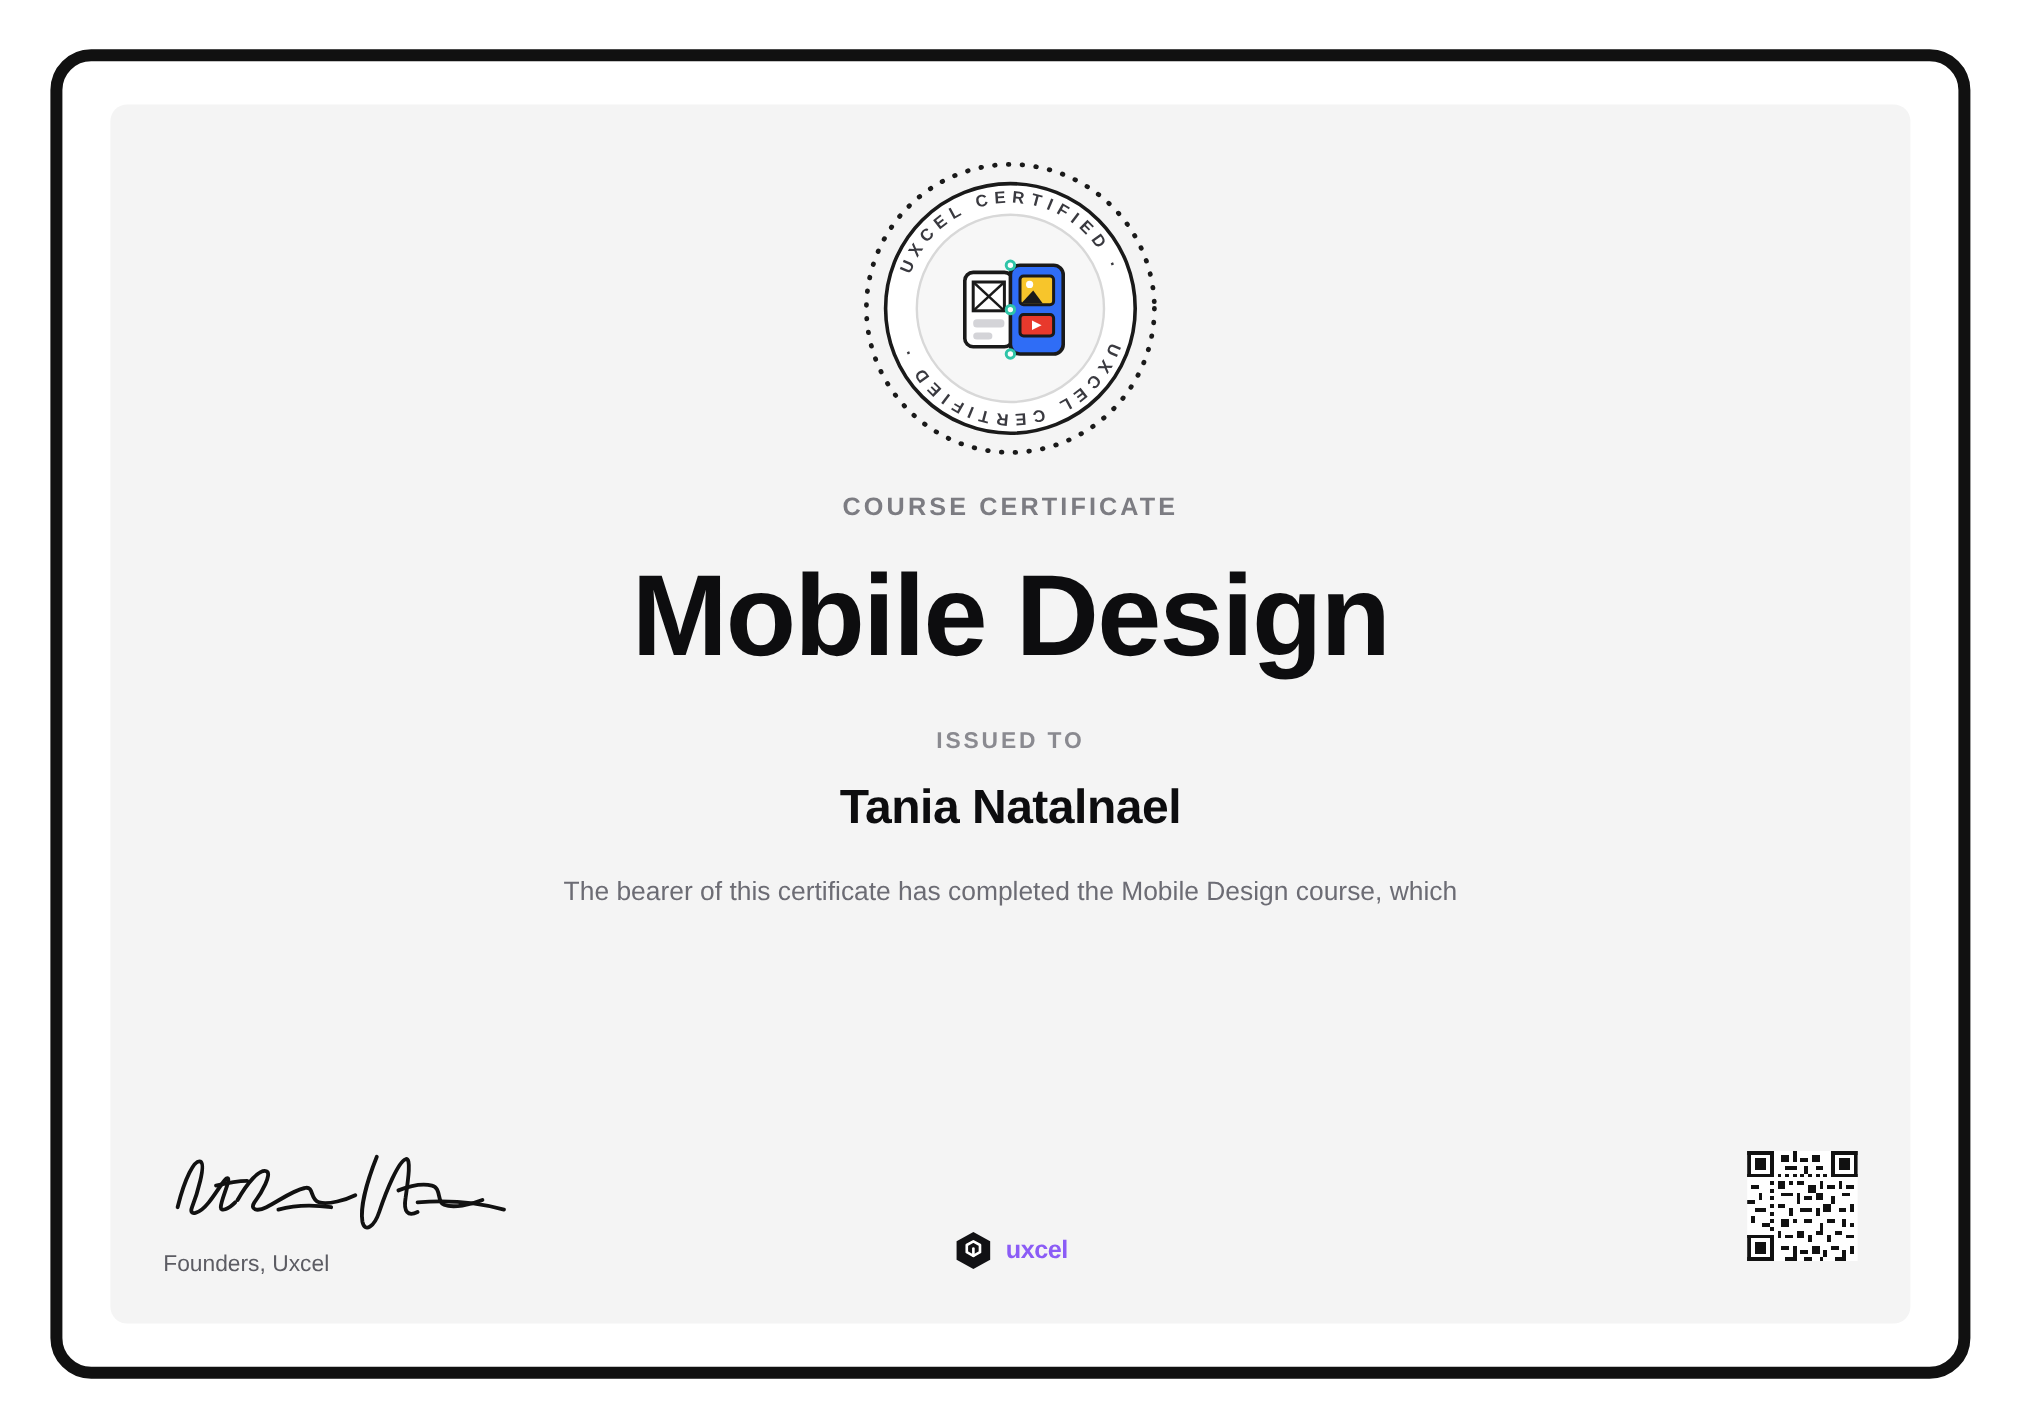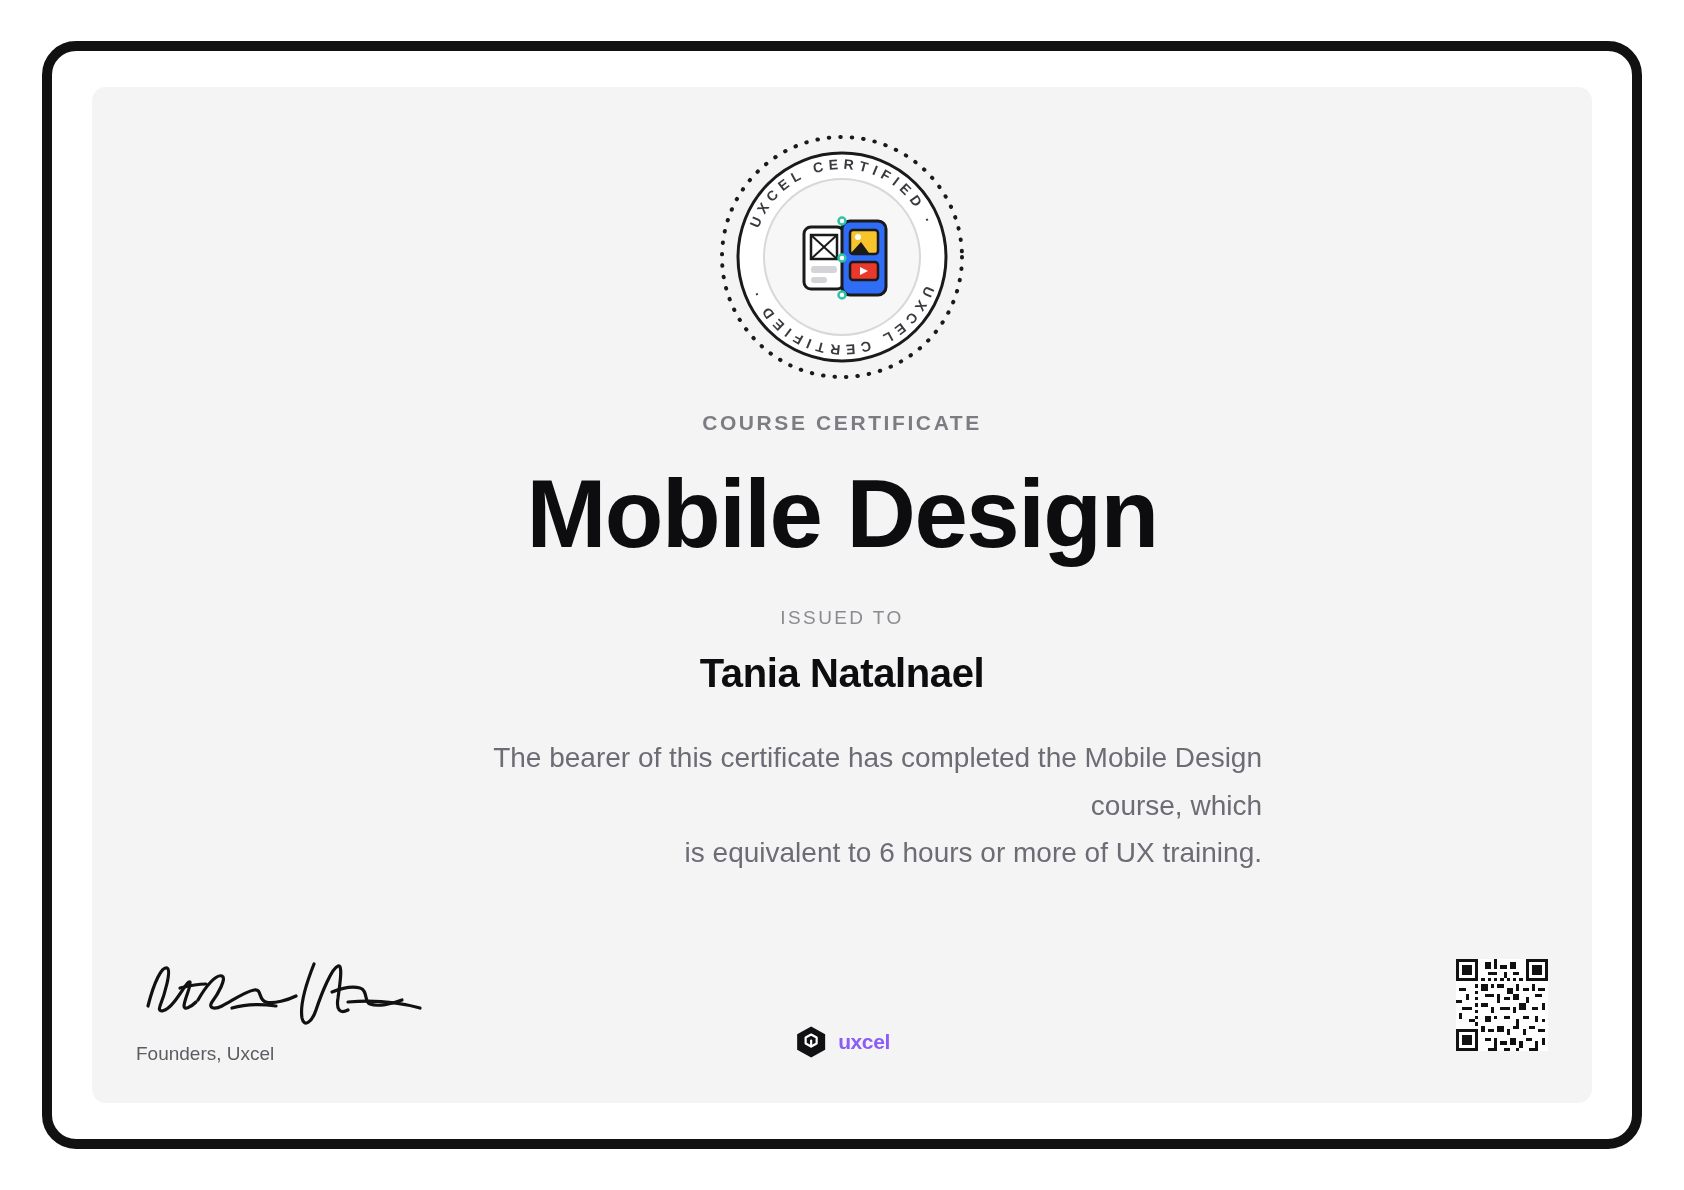--- a/index.html
+++ b/index.html
@@ -78,39 +78,39 @@
     font-weight: 700;
     color: #0d0d0f;
     letter-spacing: -1.5px;
     text-align: center;
   }
 
   .label-issued-to {
     margin-top: 44px;
     font-size: 19px;
     letter-spacing: 2.4px;
-    font-weight: 400;
+    font-weight: 700;
     color: #8a8a90;
     text-transform: uppercase;
   }
 
   .recipient {
     margin-top: 22px;
     font-size: 40px;
     font-weight: 700;
     color: #0d0d0f;
     letter-spacing: -0.4px;
   }
 
   .description {
-    margin-top: 38px;
-    font-size: 28px;
+    margin-top: 28px;
+    font-size: 22px;
     line-height: 1.7;
     color: #6c6c74;
-    text-align: right;
+    text-align: left;
     max-width: 840px;
   }
 
   
   .footer {
     position: absolute;
     left: 44px;
     right: 44px;
     bottom: 38px;
     height: 150px;
@@ -225,21 +225,20 @@
       <div class="label-course">COURSE CERTIFICATE</div>
 
       <div class="course-title">Mobile Design</div>
 
       <div class="label-issued-to">ISSUED TO</div>
 
       <div class="recipient">Tania Natalnael</div>
 
       <div class="description">
         <div>The bearer of this certificate has completed the Mobile Design course, which</div>
-        <div>is equivalent to 6 hours or more of UX training.</div>
       </div>
 
       <div class="footer">
 
         <div class="signature-block">
           <svg class="signature-img" viewBox="0 0 300 86" xmlns="http://www.w3.org/2000/svg">
             <g fill="none" stroke="#111111" stroke-width="3.2" stroke-linecap="round" stroke-linejoin="round">
               <path d="M12,62 C18,38 26,22 31,24 C36,26 28,52 24,62 C21,70 30,68 38,58 C46,48 52,36 54,38 C56,40 48,56 48,62 C48,66 54,64 60,58"></path>
               <path d="M44,44 C52,42 62,40 70,40"></path>
               <path d="M62,56 C70,42 80,30 86,32 C91,34 82,50 76,58 C72,64 78,66 86,62 C96,57 108,48 118,46 C126,44 122,56 130,58 C138,60 152,56 160,52"></path>

